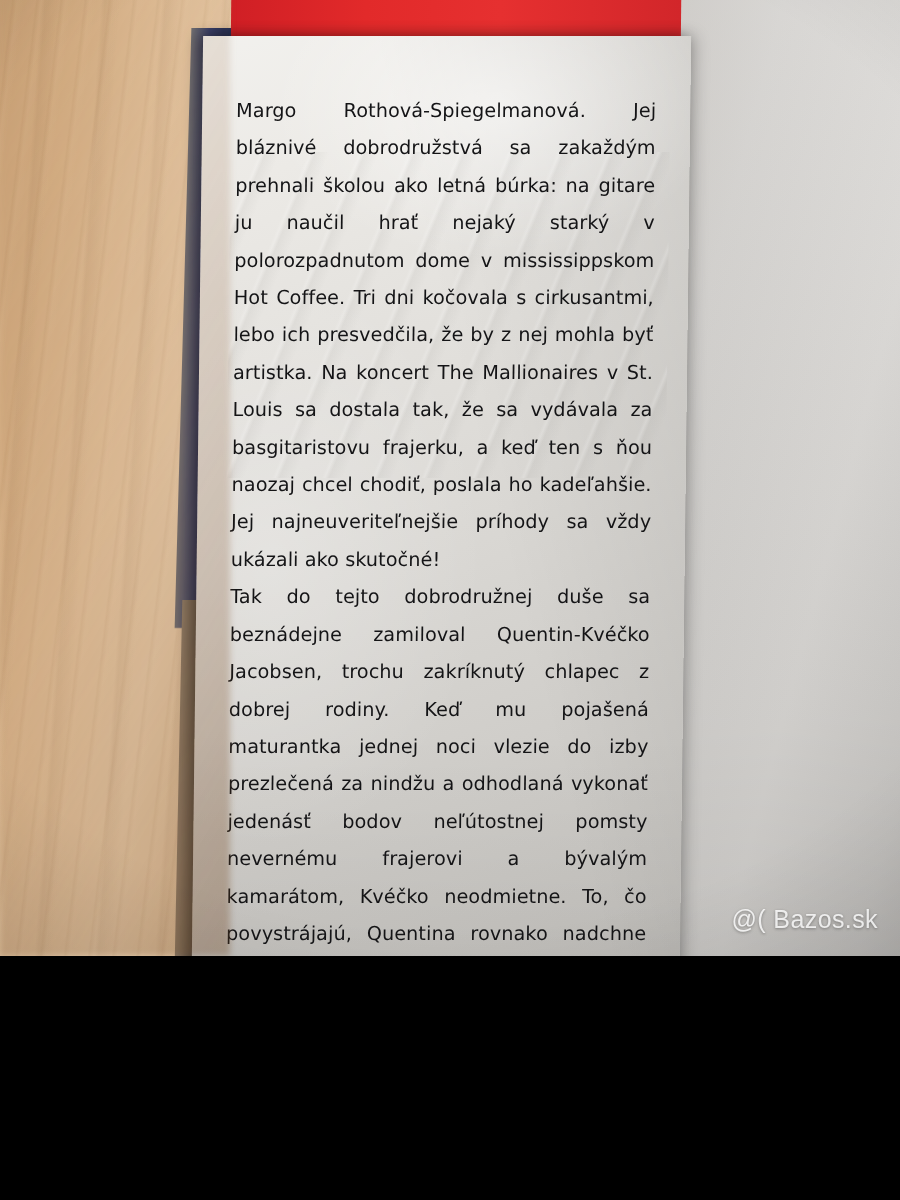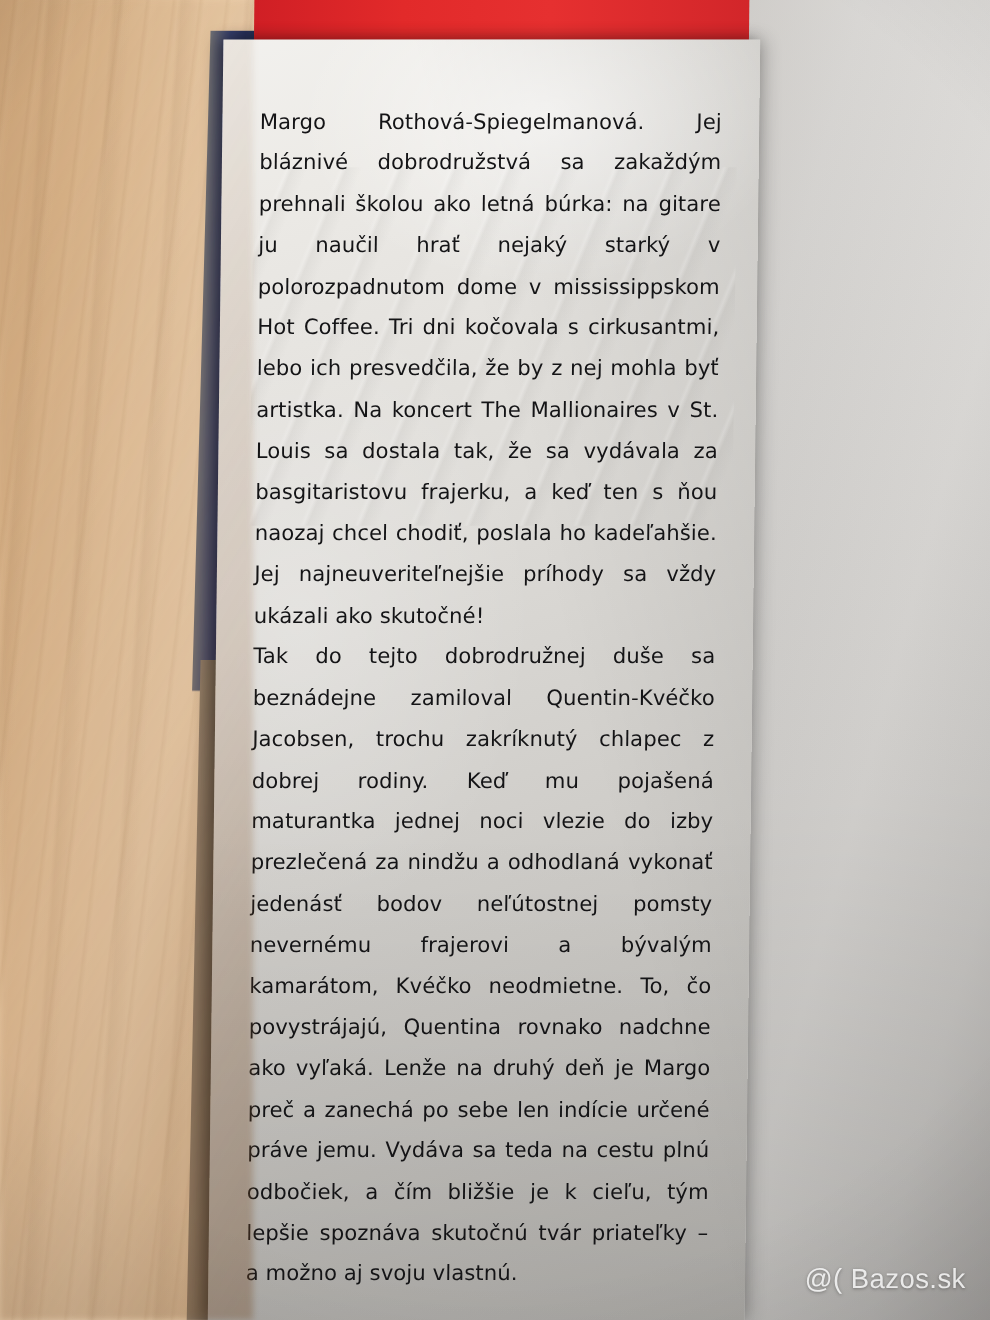--- a/index.html
+++ b/index.html
@@ -10,21 +10,21 @@
   body {
     width: 900px;
     height: 1200px;
     overflow: hidden;
     font-family: "Liberation Sans", sans-serif;
   }
 
   #photo {
     position: relative;
     width: 900px;
-    height: 1200px;
+    height: 956px;
     overflow: hidden;
     
     background:
       linear-gradient(100deg,
         #caa277 0%,
         #d8b389 8%,
         #e7c8a3 17%,
         #f0d6b5 25%,
         #ecd0ad 33%,
         #e2c199 42%,

